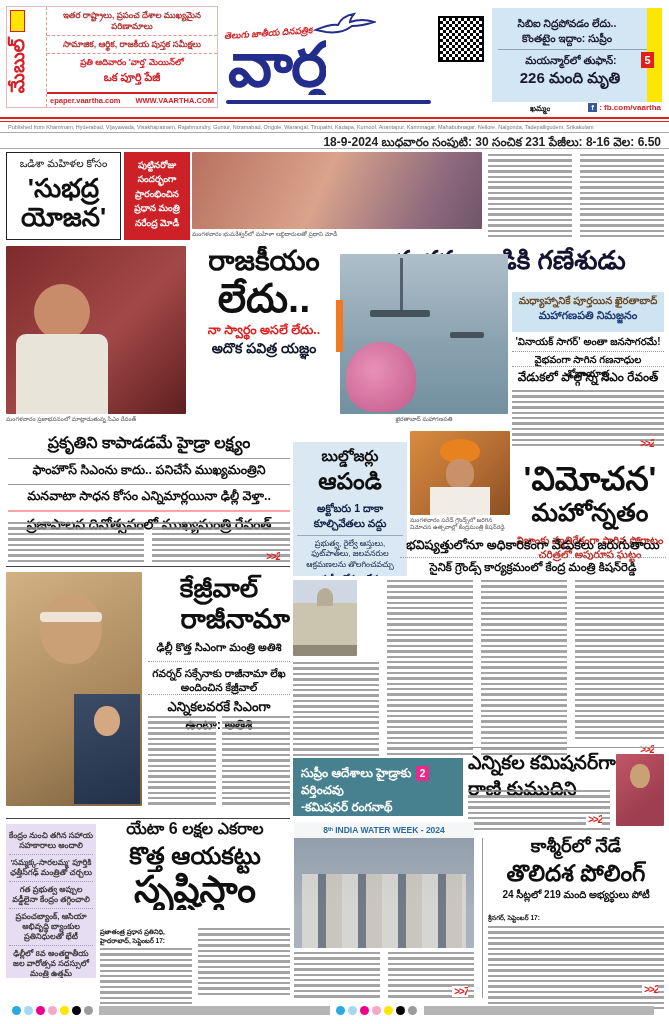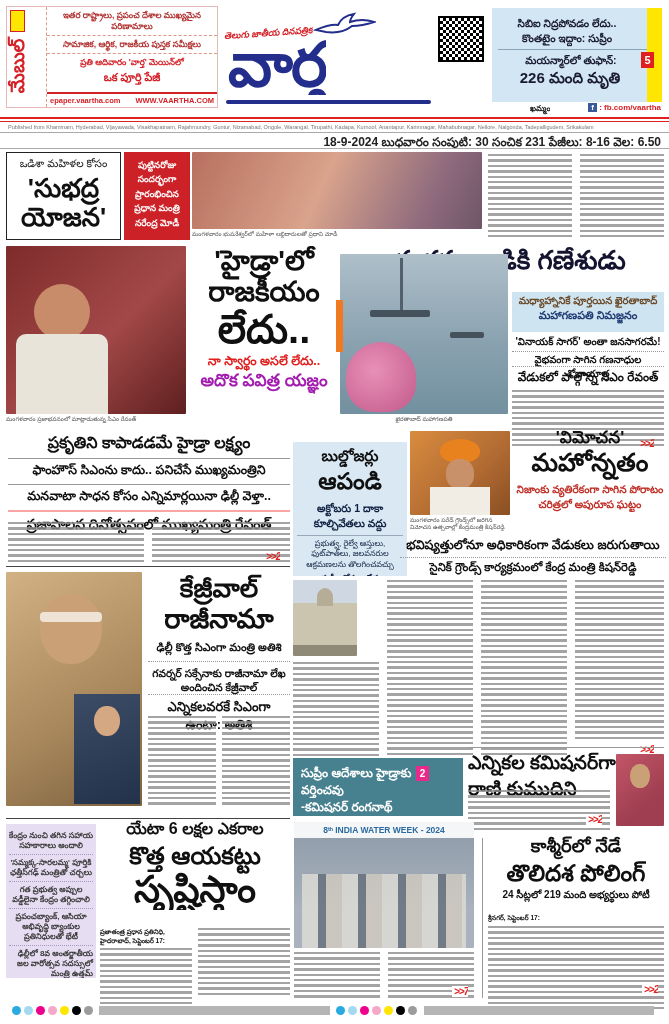--- a/index.html
+++ b/index.html
@@ -30,21 +30,21 @@
 .trbox .t1{padding:8px 20px 4px 8px;font-size:10.5px;font-weight:bold;color:#1a1a30;text-align:center;line-height:1.4;border-bottom:1px solid #8aa4b5;margin:0 14px 0 6px;}
 .trbox .t2{padding:4px 20px 0 8px;font-size:10.5px;font-weight:bold;color:#1a1a30;text-align:center;}
 .trbox .t3{font-size:15px;font-weight:bold;color:#1a1a30;text-align:center;padding-right:14px;}
 .redrule{position:absolute;left:0;right:0;top:117px;height:5px;border-top:2px solid #e0201f;border-bottom:1.5px solid #e0201f;}
 
 .subhadra{left:6px;top:152px;width:115px;height:88px;border:1.5px solid #222;padding:4px 2px;text-align:center;}
 .redbox{left:124px;top:152px;width:66px;height:88px;background:#cc2127;color:#fff;font-weight:bold;font-size:9px;padding:6px 4px;text-align:center;line-height:1.6;}
 .bull{left:293px;top:442px;width:114px;height:134px;background:#d9e8f3;text-align:center;padding:5px 4px;color:#102040;}
 .purple{left:6px;top:824px;width:90px;height:154px;background:#e7ddf2;text-align:center;padding:4px 3px;}
 .purple .l{font-size:8px;font-weight:bold;color:#3a3a3a;line-height:1.25;padding:3px 0;border-bottom:1px dotted #a79ac0;}
-.purple .l:last-child{border-bottom:none;text-align:right;}
+.purple .l:last-child{border-bottom:none;}
 .supnote{left:293px;top:758px;width:170px;height:58px;background:#47808f;color:#fff;font-weight:bold;font-size:12px;line-height:1.4;padding:7px 8px;}
 .supnote .pg{position:absolute;right:34px;top:8px;width:13px;height:15px;background:#e82a8a;color:#fff;font-size:10px;text-align:center;line-height:15px;}
 footer{position:absolute;left:0;right:0;top:1004px;height:12px;display:flex;align-items:center;padding:0 10px;}
 footer .bar{flex:1;height:9px;background:#b5b5b5;margin:0 5px;}
 [data-dots] i{display:inline-block;width:9px;height:9px;border-radius:50%;margin:0 1.5px;vertical-align:middle;}
 .kdot{display:inline-block;width:9px;height:9px;border-radius:50%;margin:0 1.5px;vertical-align:middle;}
 </style>
 </head>
 <body>
 
@@ -106,25 +106,24 @@
 <div class="abs fake" style="left:488px;top:154px;width:84px;height:84px;"></div>
 <div class="abs fake" style="left:580px;top:154px;width:84px;height:84px;"></div>
 
 <div class="photo" style="left:6px;top:246px;width:180px;height:168px;background:linear-gradient(135deg,#7e2b2b,#a34848 55%,#5e1f1f);">
   <div style="position:absolute;left:28px;top:38px;width:56px;height:56px;border-radius:50%;background:#c98c6a;"></div>
   <div style="position:absolute;left:10px;top:88px;width:92px;height:80px;background:#e9e4da;border-radius:10px 10px 0 0;"></div>
 </div>
 <div class="abs cap" style="left:6px;top:416px;width:180px;">మంగళవారం ప్రజాభవనంలో మాట్లాడుతున్న సిఎం రేవంత్</div>
 
 <div class="abs center" style="left:190px;top:246px;width:148px;">
-  <div class="hl" style="font-size:28px;line-height:1.1;">'హైడ్రా'లో</div>
   <div class="hl" style="font-size:28px;line-height:1.1;">రాజకీయం</div>
   <div class="hl" style="font-size:40px;line-height:1.05;">లేదు..</div>
   <div style="font-size:12.5px;font-weight:bold;color:#e0201f;margin-top:4px;">నా స్వార్థం అసలే లేదు..</div>
-  <div style="font-size:17px;font-weight:bold;color:#a21caf;">అదొక పవిత్ర యజ్ఞం</div>
+  <div style="font-size:14px;font-weight:bold;color:#0f172a;">అదొక పవిత్ర యజ్ఞం</div>
 </div>
 
 <div class="abs center" style="left:8px;top:432px;width:282px;">
   <div class="hl" style="font-size:16px;padding:2px 0;border-bottom:1px solid #999;">ప్రకృతిని కాపాడడమే హైడ్రా లక్ష్యం</div>
   <div class="hl" style="font-size:12.5px;padding:4px 0;border-bottom:1px solid #999;">ఫాంహౌస్ సిఎంను కాదు.. పనిచేసే ముఖ్యమంత్రిని</div>
   <div class="hl" style="font-size:12.5px;padding:4px 0;border-bottom:2px solid #fca5a5;">మనవాటా సాధన కోసం ఎన్నిమార్లయినా ఢిల్లీ వెళ్తా..</div>
   <div class="hl" style="font-size:14px;padding:4px 0;">ప్రజాపాలన దినోత్సవంలో ముఖ్యమంత్రి రేవంత్</div>
 </div>
 <div class="abs fake" style="left:8px;top:522px;width:136px;height:40px;"></div>
 <div class="abs fake" style="left:152px;top:522px;width:138px;height:40px;"></div>
@@ -158,21 +157,21 @@
   <div style="font-size:8.5px;font-weight:bold;margin-top:3px;">-సుప్రీం కోర్టు ఆదేశం</div>
 </div>
 
 <div class="photo" style="left:410px;top:431px;width:100px;height:84px;background:linear-gradient(135deg,#d98c3f,#b06a32 60%,#8a4f22);">
   <div style="position:absolute;left:30px;top:8px;width:40px;height:24px;border-radius:50% 50% 45% 45%;background:#e8821e;"></div>
   <div style="position:absolute;left:36px;top:28px;width:28px;height:30px;border-radius:45%;background:#c9916a;"></div>
   <div style="position:absolute;left:20px;top:56px;width:60px;height:28px;background:#f2ede4;"></div>
 </div>
 <div class="abs cap" style="left:410px;top:517px;width:100px;">మంగళవారం పరేడ్ గ్రౌండ్స్‌లో జరిగిన విమోచన ఉత్సవాల్లో కేంద్రమంత్రి కిషన్‌రెడ్డి</div>
 <div class="abs center" style="left:514px;top:428px;width:152px;">
-  <div class="hl" style="font-size:17px;line-height:1.15;">'విమోచన'</div>
+  <div class="hl" style="font-size:33px;line-height:1.15;margin-top:32px;">'విమోచన'</div>
   <div class="hl" style="font-size:25px;line-height:1.15;">మహోన్నతం</div>
   <div style="font-size:10.5px;font-weight:bold;color:#c03028;margin-top:6px;line-height:1.4;">నిజాంకు వ్యతిరేకంగా సాగిన పోరాటం చరిత్రలో అపురూప ఘట్టం</div>
 </div>
 <div class="abs hl center" style="left:400px;top:538px;width:266px;font-size:12.5px;">భవిష్యత్తులోనూ అధికారికంగా వేడుకలు జరుగుతాయి</div>
 <div class="abs hl center" style="left:400px;top:557px;width:266px;font-size:11.5px;border-top:1px dotted #999;padding-top:3px;">సైనిక్ గ్రౌండ్స్ కార్యక్రమంలో కేంద్ర మంత్రి కిషన్‌రెడ్డి</div>
 
 <div class="photo" style="left:293px;top:580px;width:64px;height:76px;background:linear-gradient(to bottom,#cfd8e2 30%,#cbc4ae 30% 85%,#8f8a78 85%);">
   <div style="position:absolute;left:24px;top:8px;width:16px;height:18px;border-radius:50% 50% 0 0;background:#b5ad95;"></div>
 </div>
 <div class="abs fake" style="left:293px;top:662px;width:86px;height:94px;"></div>
@@ -184,21 +183,21 @@
 <div class="rule" style="left:6px;top:566px;width:284px;"></div>
 <div class="photo" style="left:6px;top:572px;width:136px;height:234px;background:linear-gradient(150deg,#d2b184,#a8875c 60%,#7d623e);">
   <div style="position:absolute;left:34px;top:22px;width:62px;height:70px;border-radius:48%;background:#caa176;"></div>
   <div style="position:absolute;left:34px;top:40px;width:62px;height:10px;background:rgba(255,255,255,.7);border-radius:4px;"></div>
   <div style="position:absolute;right:2px;bottom:2px;width:66px;height:110px;background:linear-gradient(160deg,#3d4c66,#23324a);">
     <div style="position:absolute;left:20px;top:12px;width:26px;height:30px;border-radius:48%;background:#d4a882;"></div>
   </div>
 </div>
 <div class="abs center" style="left:148px;top:574px;width:142px;">
   <div class="hl" style="font-size:26px;line-height:1.15;">కేజ్రీవాల్</div>
-  <div class="hl" style="font-size:27px;line-height:1.15;">రాజీనామా</div>
+  <div class="hl" style="font-size:27px;line-height:1.15;text-align:right;">రాజీనామా</div>
   <div style="font-size:11px;font-weight:bold;margin-top:6px;">ఢిల్లీ కొత్త సిఎంగా మంత్రి అతిశి</div>
   <div style="font-size:10.5px;font-weight:bold;margin-top:5px;line-height:1.35;border-top:1px dotted #999;padding-top:4px;">గవర్నర్ సక్సేనాకు రాజీనామా లేఖ అందించిన కేజ్రీవాల్</div>
   <div style="font-size:13px;font-weight:bold;border-top:1px dotted #999;padding-top:4px;">ఎన్నికలవరకే సిఎంగా ఉంటా: అతిశి</div>
 </div>
 <div class="abs fake" style="left:148px;top:716px;width:68px;height:92px;"></div>
 <div class="abs fake" style="left:222px;top:716px;width:68px;height:92px;"></div>
 
 <div class="abs supnote">
   <div class="pg">2</div>
   <div>సుప్రీం ఆదేశాలు హైడ్రాకు వర్తించవు</div>

